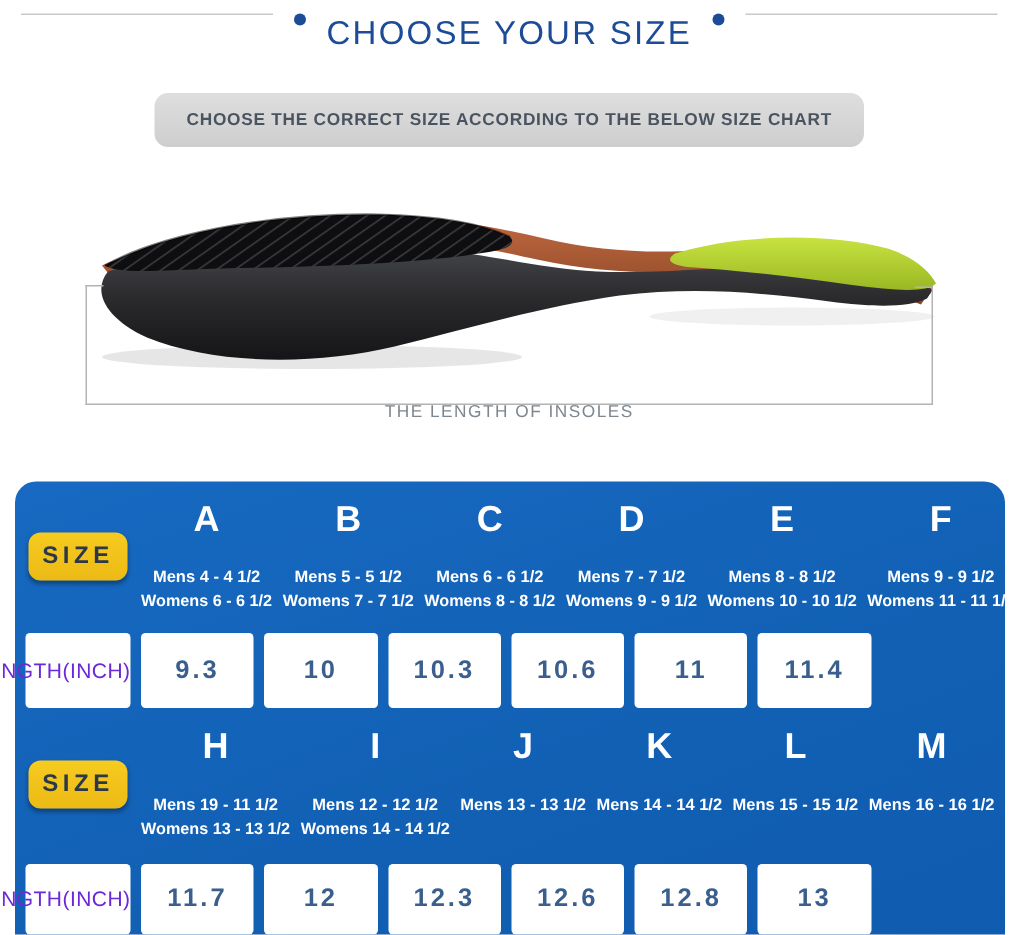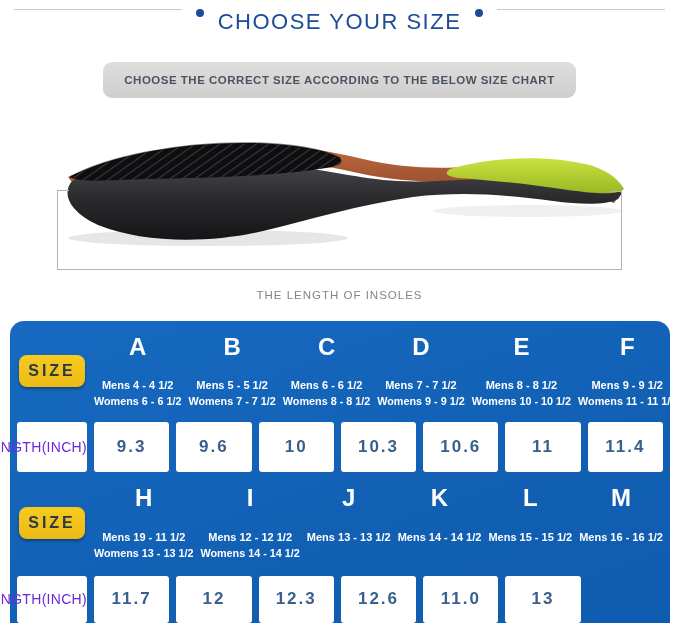--- a/index.html
+++ b/index.html
@@ -18,21 +18,21 @@
 
   
   .figure{position:relative;height:166px;margin-top:39px;}
   .insole-svg{position:absolute;left:58px;top:0;width:582px;height:115px;}
   .dim{position:absolute;background:#b3b3b3;}
   .dim-v-left{left:57px;top:53px;width:1px;height:80px;}
   .dim-cap-left{left:57px;top:53px;width:12px;height:1px;}
   .dim-v-right{left:621px;top:54px;width:1px;height:79px;}
   .dim-cap-right{left:610px;top:54px;width:12px;height:1px;}
   .dim-h{left:57px;top:132px;width:565px;height:1px;}
-  .caption{position:absolute;top:152px;left:0;width:100%;text-align:center;
+  .caption{position:absolute;top:132px;left:0;width:100%;text-align:center;
            font-size:11.5px;color:#7e868e;letter-spacing:1px;font-weight:500;}
 
   
   .panel{margin:18px 9px 0 10px;height:357px;border-radius:14px;
          background:linear-gradient(160deg,#1769c1 0%,#1160b4 55%,#0f5aae 100%);
          box-sizing:border-box;padding-top:13px;}
   .row{display:grid;grid-template-columns:70px repeat(7,1fr);column-gap:7px;padding:0 7px;}
   .cell{text-align:center;color:#fff;}
   .label-cell{display:flex;align-items:center;justify-content:center;}
   .size-badge{background:linear-gradient(180deg,#f7cb20,#ecba15);color:#2a3848;font-size:16px;font-weight:bold;
@@ -149,23 +149,20 @@
     <div class="cell label-cell">
       <div class="len-label-box">
         <span>LENGTH</span>
         <span>(INCH)</span>
       </div>
     </div>
     <div class="cell">
         <div class="len-box">9.3</div>
       </div>
     <div class="cell">
-        <div class="len-box">9.6</div>
-      </div>
-    <div class="cell">
         <div class="len-box">10</div>
       </div>
     <div class="cell">
         <div class="len-box">10.3</div>
       </div>
     <div class="cell">
         <div class="len-box">10.6</div>
       </div>
     <div class="cell">
         <div class="len-box">11</div>
@@ -225,21 +222,21 @@
     <div class="cell">
         <div class="len-box">12</div>
       </div>
     <div class="cell">
         <div class="len-box">12.3</div>
       </div>
     <div class="cell">
         <div class="len-box">12.6</div>
       </div>
     <div class="cell">
-        <div class="len-box">11.0</div>
+        <div class="len-box">12.8</div>
       </div>
     <div class="cell">
         <div class="len-box">13</div>
       </div>
     <div class="cell"></div>
   </div>
 
 </div>
 
 </body></html>

